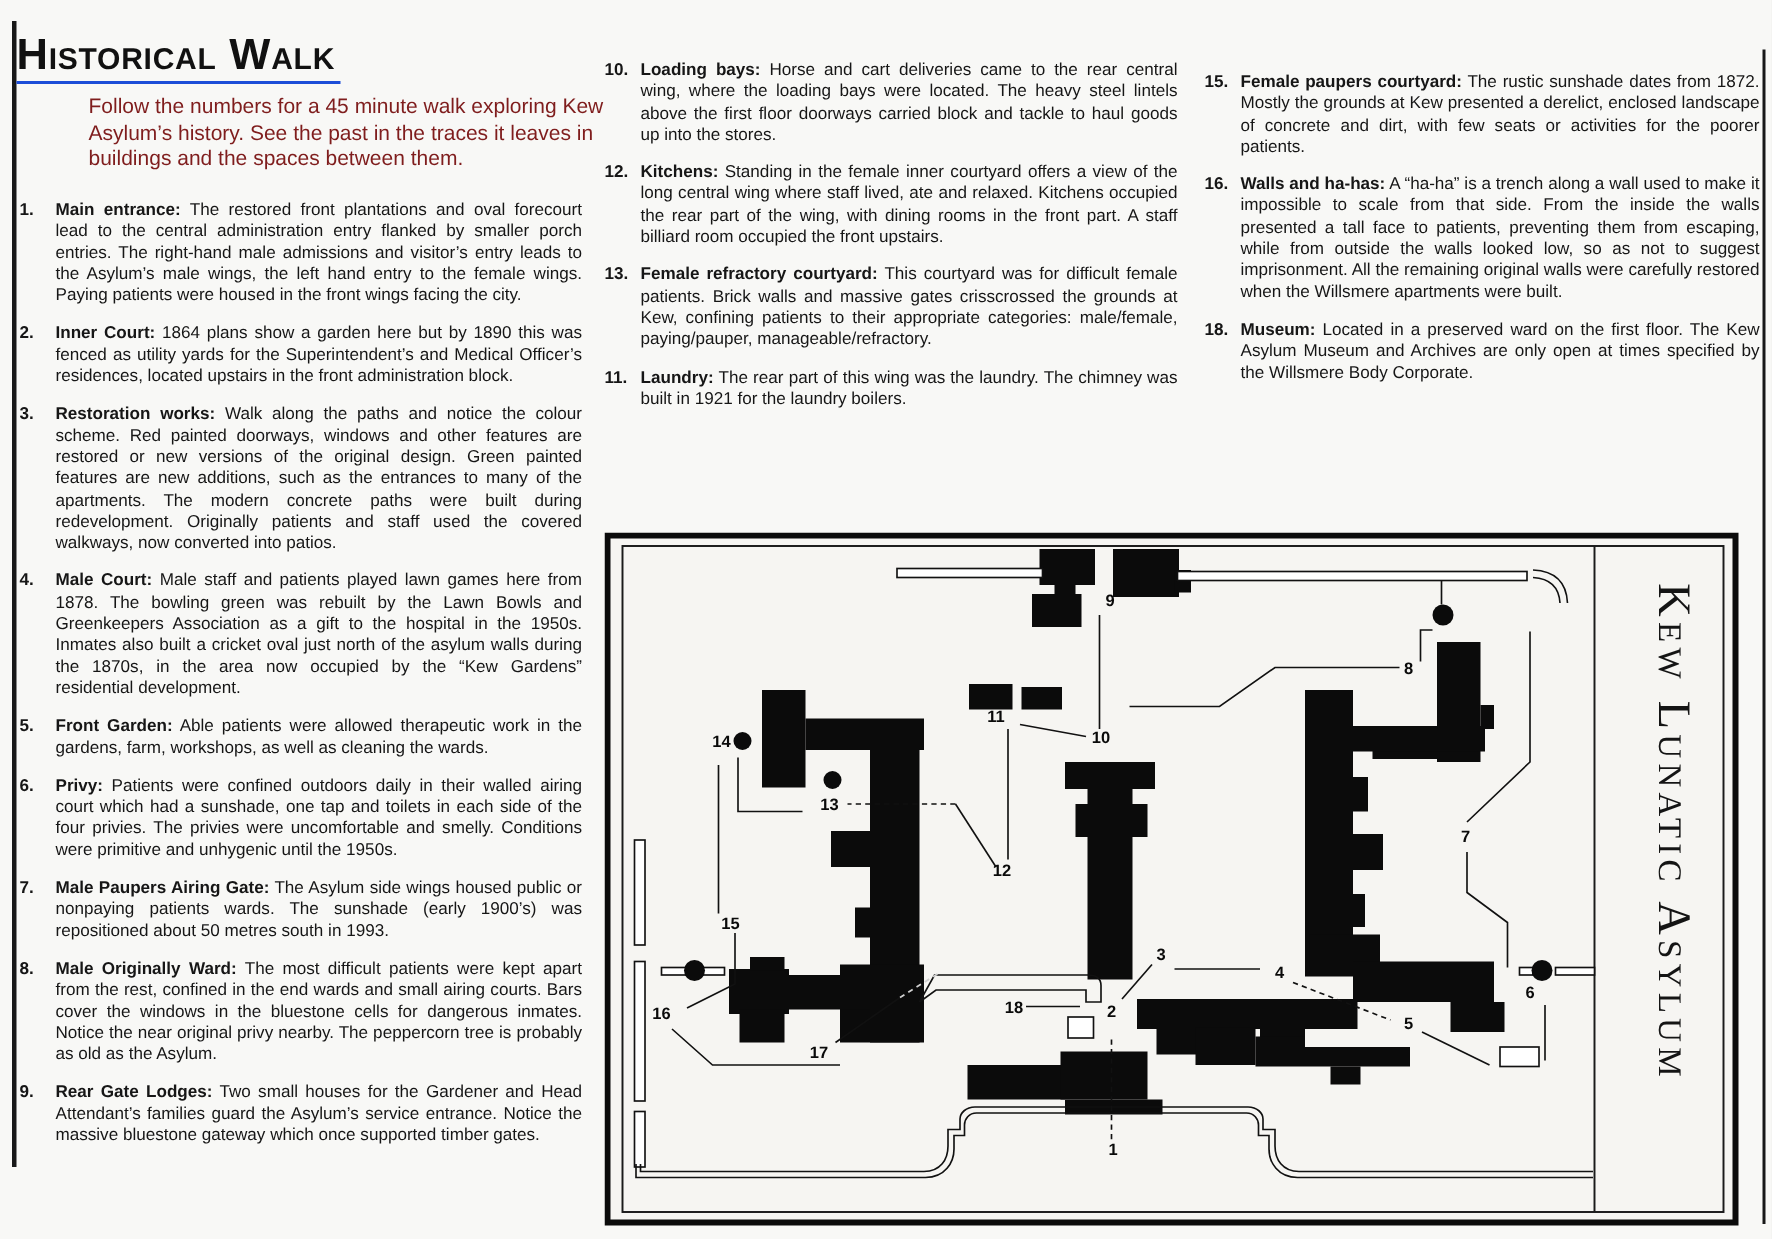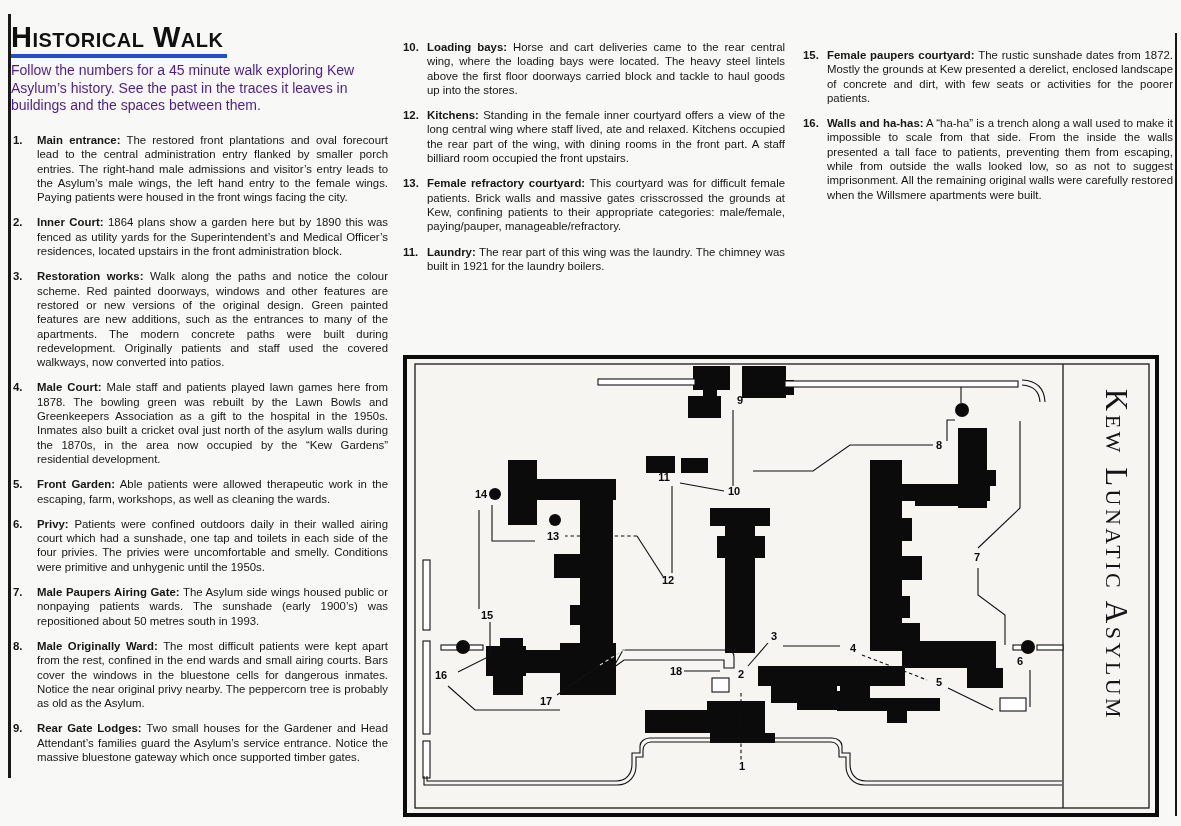--- a/index.html
+++ b/index.html
@@ -1,22 +1,22 @@
 <!DOCTYPE html>
 <html><head>
 <meta charset="utf-8">
 <style>
   html,body{margin:0;padding:0;}
   body{background:#e9e9e7;font-family:"Liberation Sans","DejaVu Sans",sans-serif;}
   .page{position:relative;width:1181px;height:826px;background:#f8f8f6;overflow:hidden;color:#161616;}
   .scan-strip{position:absolute;background:#181818;}
   .page-title{position:absolute;left:11px;top:22px;margin:0;font-weight:bold;
     font-variant:small-caps;font-size:29px;letter-spacing:.5px;color:#111;
-    border-bottom:4px solid #1d4ed8;padding:0 4px 2px 0;line-height:1.05;}
-  .intro{position:absolute;left:11px;top:62px;width:378px;margin:0;font-size:14px;line-height:17.6px;color:#4c1d95;}
+    border-bottom:2px solid #1d4ed8;padding:0 4px 2px 0;line-height:1.05;}
+  .intro{position:absolute;left:11px;top:62px;width:378px;margin:0;font-size:14px;line-height:17.6px;color:#7f1d1d;padding-left:48px;}
   .col{position:absolute;font-size:11.4px;line-height:14.3px;}
   .col1{left:11px;top:133px;width:377px;}
   .col2{left:401px;top:40px;width:384px;}
   .col3{left:801px;top:48px;width:372px;}
   .item{position:relative;padding-left:26px;margin-bottom:11px;text-align:justify;}
   .item .num{position:absolute;left:2px;top:0;font-weight:bold;}
   .item .head{font-weight:bold;margin-top:41px;}
   .map-wrap{position:absolute;left:403px;top:355px;width:758px;height:466px;}
   svg{display:block;}
   .bld{fill:#0b0b0b;stroke:none;}
@@ -38,35 +38,36 @@
   <div class="scan-strip" style="left:1175px;top:33px;width:2px;height:783px;"></div>
 
   <h1 class="page-title">Historical Walk</h1>
   <p class="intro">Follow the numbers for a 45 minute walk exploring Kew Asylum’s history. See the past in the traces it leaves in buildings and the spaces between them.</p>
 
   <div class="col col1">
       <div class="item"><span class="num">1.</span><span class="head">Main entrance:</span><span> The restored front plantations and oval forecourt lead to the central administration entry flanked by smaller porch entries.  The right-hand male admissions and visitor’s entry leads to the Asylum’s male wings, the left hand entry to the female wings.  Paying patients were housed in the front wings facing the city.</span></div>
       <div class="item"><span class="num">2.</span><span class="head">Inner Court:</span><span> 1864 plans show a garden here but by 1890 this was fenced as utility yards for the Superintendent’s and Medical Officer’s residences, located upstairs in the front administration block.</span></div>
       <div class="item"><span class="num">3.</span><span class="head">Restoration works:</span><span> Walk along the paths and notice the colour scheme. Red painted doorways, windows and other features are restored or new versions of the original design. Green painted features are new additions, such as the entrances to many of the apartments. The modern concrete paths were built during redevelopment. Originally patients and staff used the covered walkways, now converted into patios.</span></div>
       <div class="item"><span class="num">4.</span><span class="head">Male Court:</span><span> Male staff and patients played lawn games here from 1878.  The bowling green was rebuilt by the Lawn Bowls and Greenkeepers Association as a gift to the hospital in the 1950s.  Inmates also built a cricket oval just north of the asylum walls during the 1870s, in the area now occupied by the “Kew Gardens” residential development.</span></div>
-      <div class="item"><span class="num">5.</span><span class="head">Front Garden:</span><span> Able patients were allowed therapeutic work in the escaping, farm, workshops, as well as cleaning the wards.</span></div>
+      <div class="item"><span class="num">5.</span><span class="head">Front Garden:</span><span> Able patients were allowed therapeutic work in the gardens, farm, workshops, as well as cleaning the wards.</span></div>
       <div class="item"><span class="num">6.</span><span class="head">Privy:</span><span> Patients were confined outdoors daily in their walled airing court which had a sunshade, one tap and toilets in each side of the four privies.  The privies were uncomfortable and smelly.  Conditions were primitive and unhygenic until the 1950s.</span></div>
       <div class="item"><span class="num">7.</span><span class="head">Male Paupers Airing Gate:</span><span> The Asylum side wings housed public or nonpaying patients wards.  The sunshade (early 1900’s) was repositioned about 50 metres south in 1993.</span></div>
       <div class="item"><span class="num">8.</span><span class="head">Male Originally Ward:</span><span> The most difficult patients were kept apart from the rest, confined in the end wards and small airing courts. Bars cover the windows in the bluestone cells for dangerous inmates.  Notice the near original privy nearby.  The peppercorn tree is probably as old as the Asylum.</span></div>
       <div class="item"><span class="num">9.</span><span class="head">Rear Gate Lodges:</span><span> Two small houses for the Gardener and Head Attendant’s families guard the Asylum’s service entrance. Notice the massive bluestone gateway which once supported timber gates.</span></div>
     </div>
   <div class="col col2">
       <div class="item"><span class="num">10.</span><span class="head">Loading bays:</span><span> Horse and cart deliveries came to the rear central wing, where the loading bays were located. The heavy steel lintels above the first floor doorways carried block and tackle to haul goods up into the stores.</span></div>
       <div class="item"><span class="num">12.</span><span class="head">Kitchens:</span><span> Standing in the female inner courtyard offers a view of the long central wing where staff lived, ate and relaxed. Kitchens occupied the rear part of the wing, with dining rooms in the front part. A staff billiard room occupied the front upstairs.</span></div>
       <div class="item"><span class="num">13.</span><span class="head">Female refractory courtyard:</span><span> This courtyard was for difficult female patients. Brick walls and massive gates crisscrossed the grounds at Kew, confining patients to their appropriate categories: male/female, paying/pauper, manageable/refractory.</span></div>
       <div class="item"><span class="num">11.</span><span class="head">Laundry:</span><span> The rear part of this wing was the laundry. The chimney was built in 1921 for the laundry boilers.</span></div>
     </div>
   <div class="col col3">
       <div class="item"><span class="num">15.</span><span class="head">Female paupers courtyard:</span><span> The rustic sunshade dates from 1872. Mostly the grounds at Kew presented a derelict, enclosed landscape of concrete and dirt, with few seats or activities for the poorer patients.</span></div>
       <div class="item"><span class="num">16.</span><span class="head">Walls and ha-has:</span><span> A “ha-ha” is a trench along a wall used to make it impossible to scale from that side. From the inside the walls presented a tall face to patients, preventing them from escaping, while from outside the walls looked low, so as not to suggest imprisonment. All the remaining original walls were carefully restored when the Willsmere apartments were built.</span></div>
+      <div class="item"><span class="num">18.</span><span class="head">Museum:</span><span> Located in a preserved ward on the first floor.  The Kew Asylum Museum and Archives are only open at times specified by the Willsmere Body Corporate.</span></div>
     </div>
 
   <div class="map-wrap">
     <svg width="758" height="466" viewBox="0 0 758 466">
 
       <rect x="2" y="2" width="752" height="458" fill="#f6f5f2" stroke="#0b0b0b" stroke-width="4"></rect>
       <rect x="12" y="9" width="734" height="444" fill="none" stroke="#1a1a1a" stroke-width="1.3"></rect>
       <line x1="660" y1="9" x2="660" y2="453" stroke="#1a1a1a" stroke-width="1.3"></line>
 
       <g class="bld">

